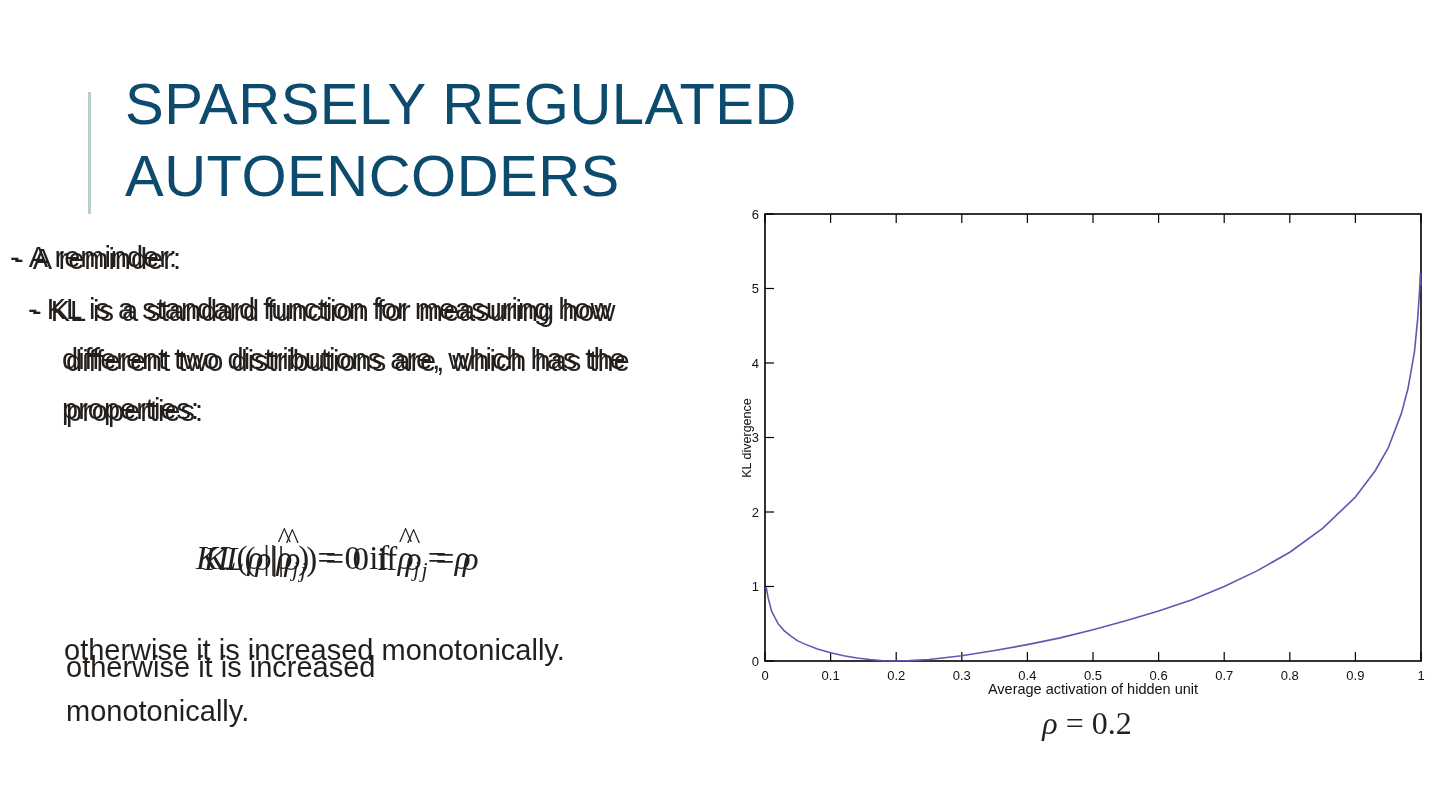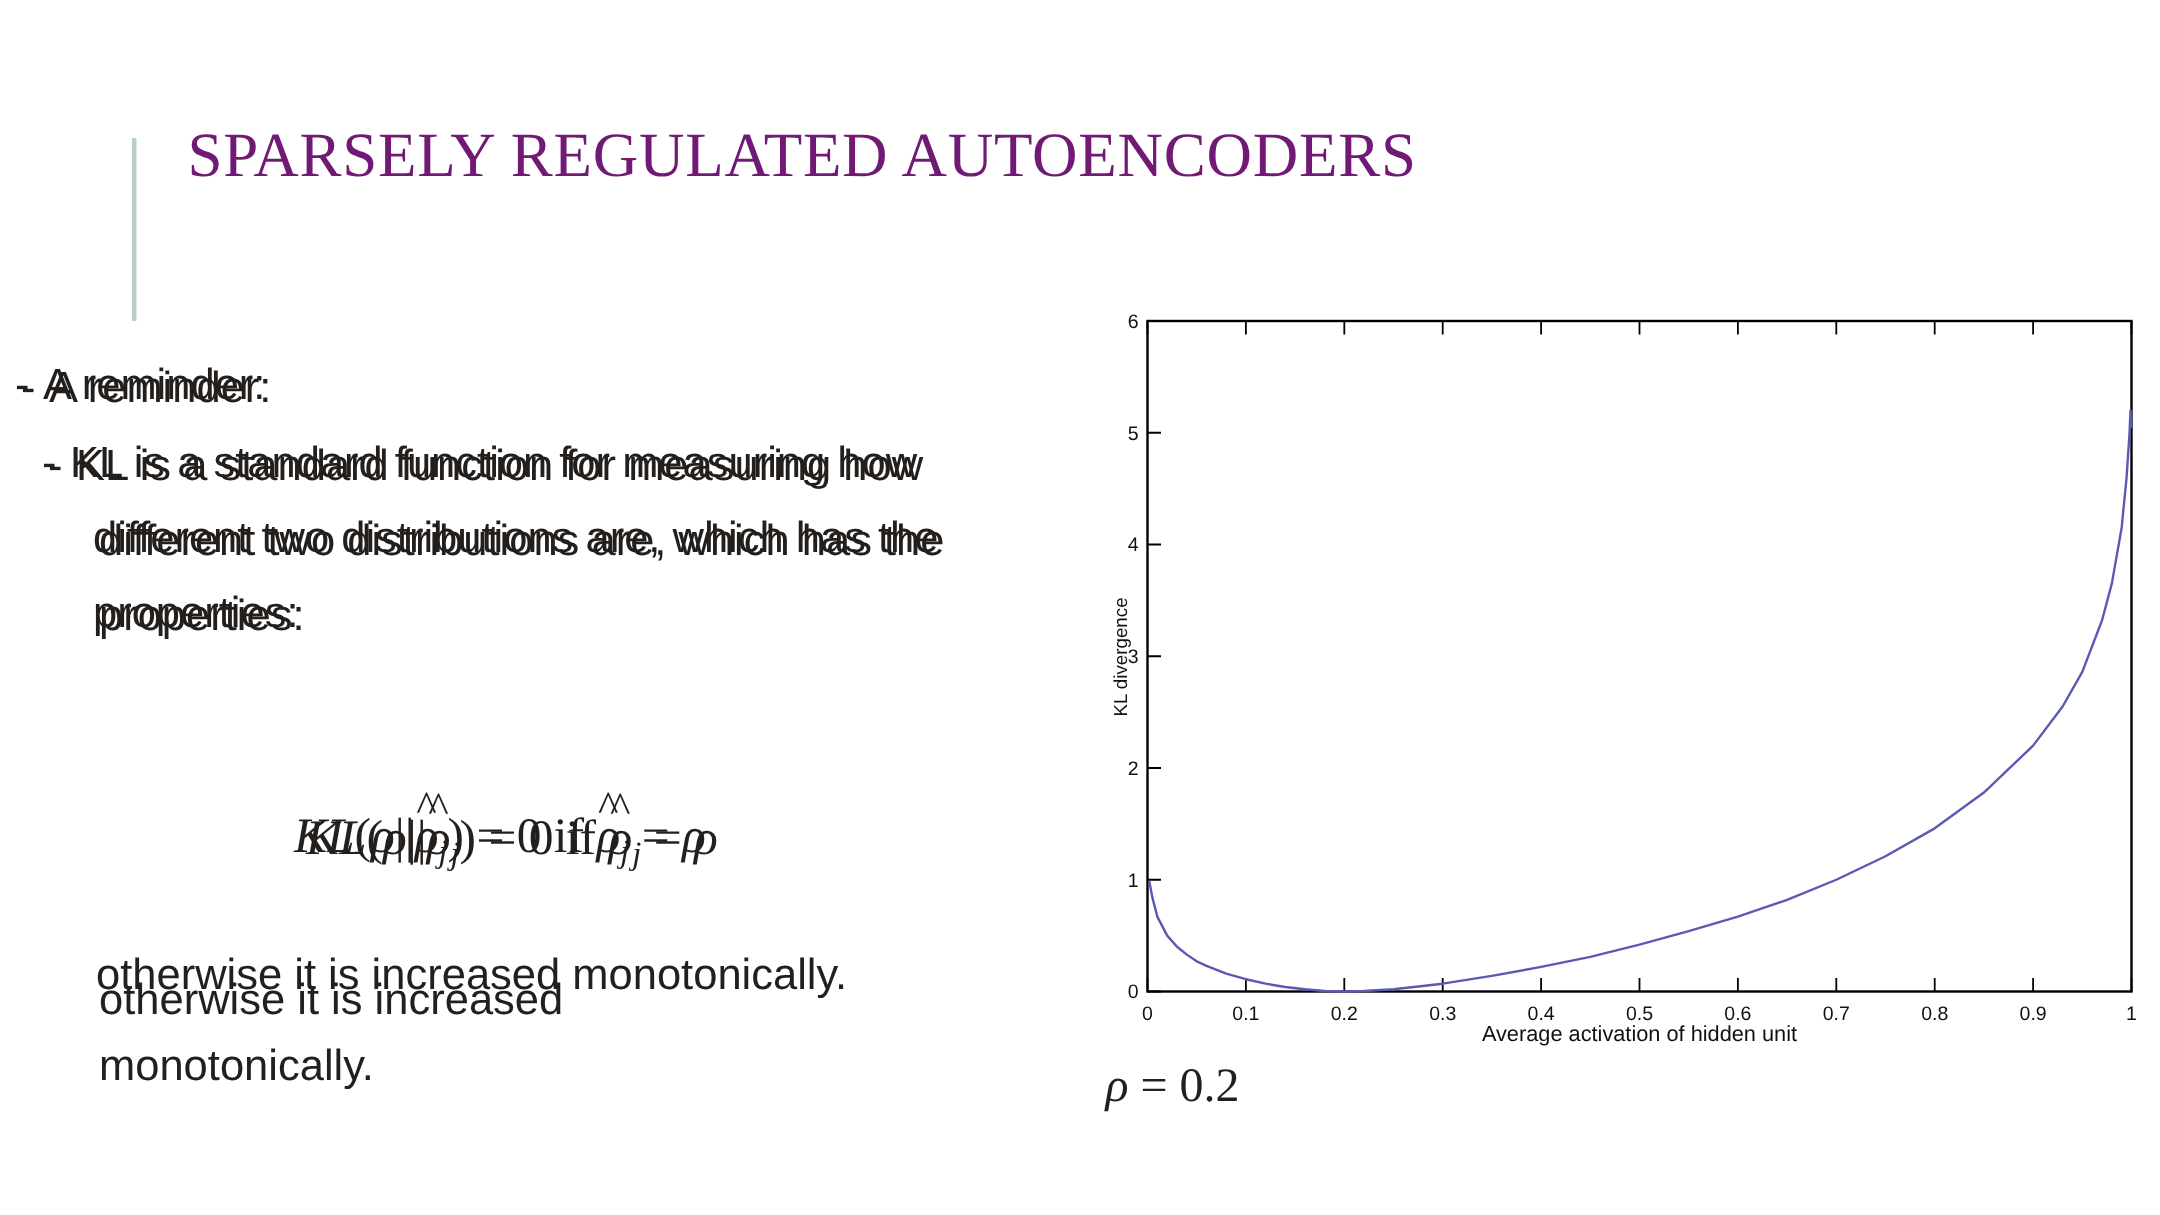--- a/index.html
+++ b/index.html
@@ -30,23 +30,23 @@
     top: 4px;
     width: 3px;
     height: 122px;
     background: #b9cfca;
   }
   #slide-title {
     position: absolute;
     left: 37px;
     top: -20px;
     width: 860px;
-    color: #701a75;
-    font-family: Liberation Serif, serif;
-    font-size: 42px;
+    color: #0c4a6e;
+    font-family: Liberation Sans, sans-serif;
+    font-size: 58px;
     line-height: 72px;
     font-weight: 400;
     letter-spacing: 0.5px;
     white-space: pre-line;
   }
 
   
   .body-layer {
     position: absolute;
     color: #231f1c;
@@ -133,21 +133,21 @@
     top: 0;
     width: 700px;
     height: 500px;
   }
   #chart-svg { display: block; }
   #rho-caption {
     position: absolute;
     left: 0;
     top: 505px;
     width: 700px;
-    text-align: left;
+    text-align: center;
     color: #231f1c;
     font-family: "Liberation Serif", serif;
     font-size: 32px;
   }
   #rho-caption .italic { font-style: italic; }
 
   .ax-text {
     font-family: "Liberation Sans", sans-serif;
     fill: #111111;
   }

